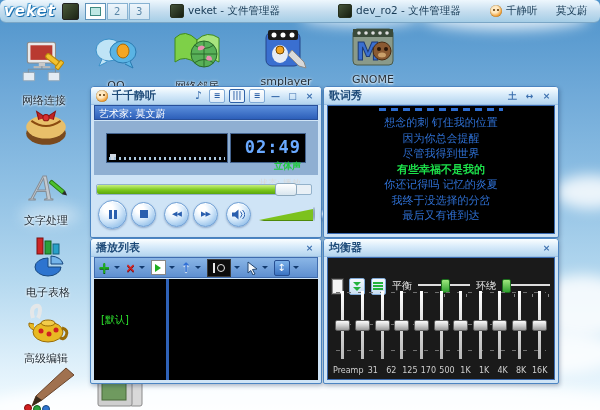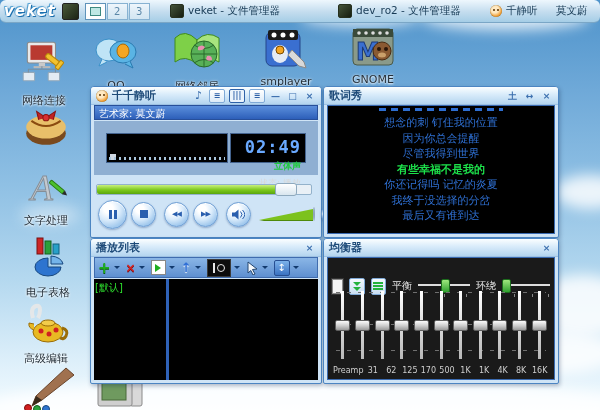--- a/index.html
+++ b/index.html
@@ -98,21 +98,21 @@
   .docplay{width:13px;height:13px;background:#fff;border:1px solid #888;position:relative;}
   .docplay:before{content:"";position:absolute;left:3px;top:3px;width:0;height:0;border-left:6px solid #1fae1f;border-top:4px solid transparent;border-bottom:4px solid transparent;}
   .uparr{color:#2f6fd6;font-size:13px;font-weight:bold;text-shadow:0 1px 1px #fff;}
   .darkbtn{width:22px;height:16px;background:#0c0c0c;border:1px solid #3a3a3a;display:flex;align-items:center;justify-content:center;gap:2px;}
   .darkbtn .bar{width:2px;height:10px;background:#e8e8e8;}
   .darkbtn .ball{width:6px;height:6px;border:1px solid #e8e8e8;border-radius:50%;}
   .cursorsvg{display:block;}
   .sortbtn{width:14px;height:14px;background:linear-gradient(180deg,#7db2ea,#3a72c2);border:1px solid #274f92;border-radius:2px;
     color:#fff;font-size:10px;line-height:13px;text-align:center;}
   .plbody{position:absolute;left:3px;right:3px;top:40px;bottom:3px;background:#000;display:flex;}
-  .plgroups{width:72px;background:#000;color:#2ee22e;font-size:10px;padding:2px 1px;box-sizing:border-box;}
+  .plgroups{width:72px;background:#000;color:#2ee22e;font-size:10px;padding:2px 7px;box-sizing:border-box;margin-top:32px;}
   .pldiv{width:3px;background:#2f62b8;}
   .plsongs{flex:1;background:#000;}
 
   
   .eqpanel{position:absolute;left:3px;right:3px;top:18px;bottom:3px;background:#1a1a1a;border:1px solid #3a6ab0;}
   .eqtop{position:absolute;left:4px;right:4px;top:6px;height:20px;display:flex;align-items:center;gap:6px;margin-top:12px;}
   .eqcheck{width:13px;height:13px;background:#f4f4f4;border:1px solid #8a8a8a;box-shadow:0 0 0 1px #333;}
   .eqbtn{width:19px;height:15px;background:linear-gradient(180deg,#f4f9fe,#c9def2);border:1px solid #7fa9d6;border-radius:2px;
     display:flex;flex-direction:column;align-items:center;justify-content:center;gap:1px;}
   .chev{width:0;height:0;border-top:4px solid #23b23c;border-left:4px solid transparent;border-right:4px solid transparent;}

